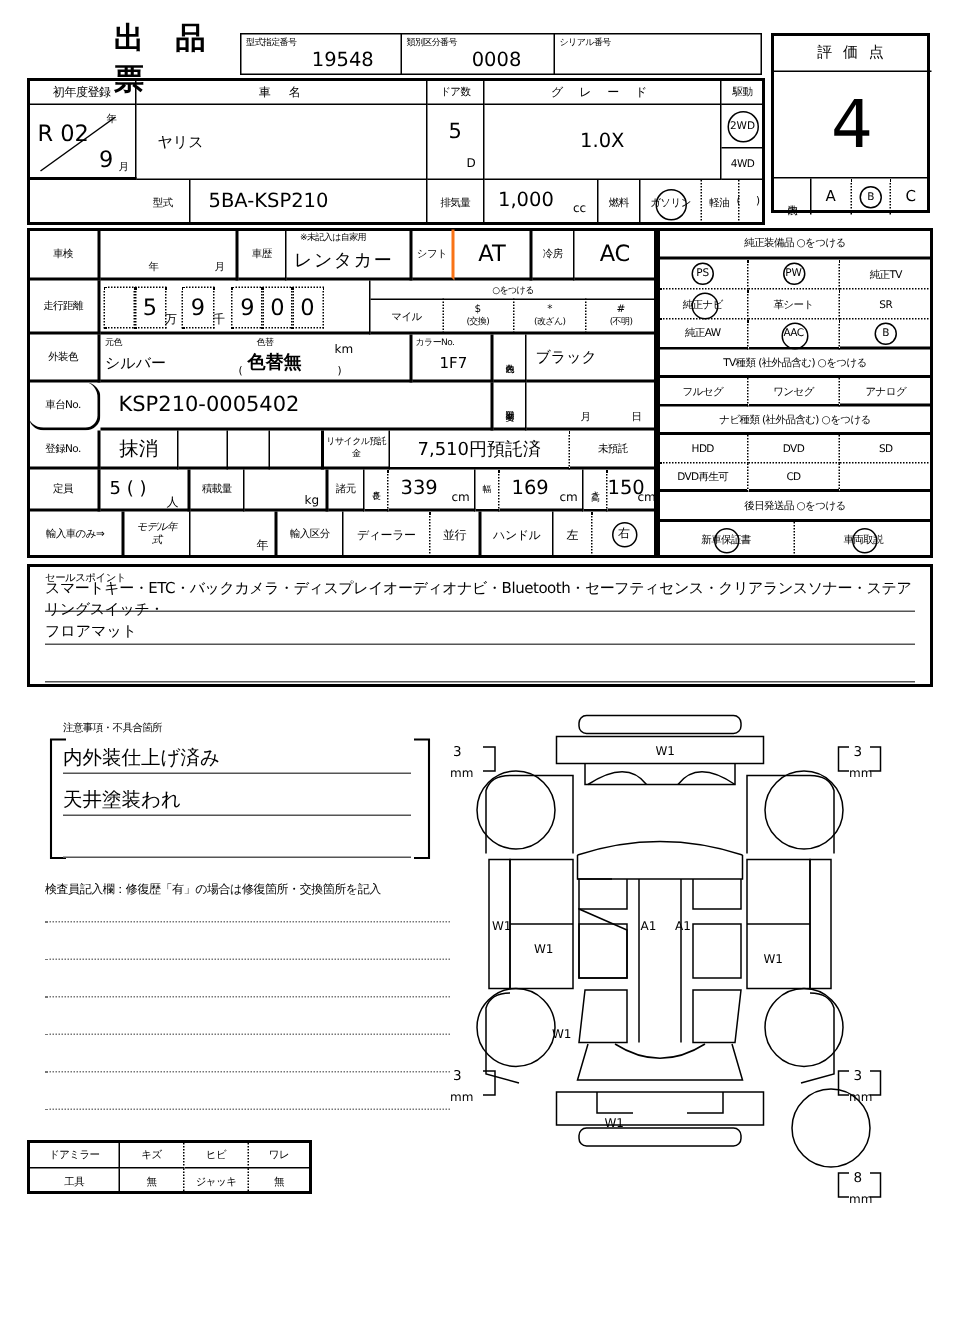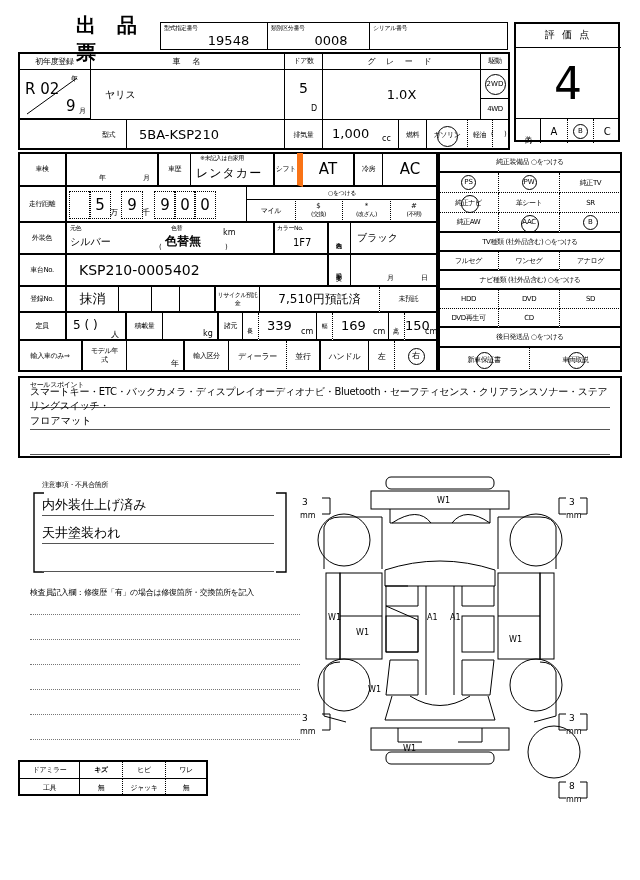--- a/index.html
+++ b/index.html
@@ -155,21 +155,21 @@
     <span class="lbl7" style="position:absolute;left:32px;top:20px;">年</span>
     <span class="lbl7" style="position:absolute;left:76px;top:20px;">月</span>
   </div>
   <div class="blk ctr lbl7" style="left:159px;top:153px;width:32px;height:34px;border-right:1px solid #000;border-bottom:2px solid #000;">
     <span>車歴</span>
   </div>
   <div class="blk" style="left:191px;top:153px;width:84px;height:34px;border-right:2px solid #000;border-bottom:2px solid #000;">
     <span class="lbl6" style="position:absolute;left:9px;top:1px;">※未記入は自家用</span>
     <span style="position:absolute;left:5px;top:12px;font-size:12px;letter-spacing:1px;">レンタカー</span>
   </div>
-  <div class="blk ctr lbl7" style="left:275px;top:153px;width:28px;height:34px;border-right:6px solid #f97316;border-bottom:2px solid #000;">
+  <div class="blk ctr lbl7" style="left:275px;top:153px;width:28px;height:34px;border-right:2px solid #f97316;border-bottom:2px solid #000;">
     <span>シフト</span>
   </div>
   <div class="blk ctr" style="left:303px;top:153px;width:52px;height:34px;border-right:2px solid #000;border-bottom:2px solid #000;font-size:15px;">
     <span>AT</span>
   </div>
   <div class="blk ctr lbl7" style="left:355px;top:153px;width:28px;height:34px;border-right:1px solid #000;border-bottom:2px solid #000;">
     <span>冷房</span>
   </div>
   <div class="blk ctr" style="left:383px;top:153px;width:54px;height:34px;border-bottom:2px solid #000;font-size:15px;">
     <span>AC</span>
@@ -223,21 +223,21 @@
     <span class="lbl6" style="position:absolute;left:2px;top:1px;">カラーNo.</span>
     <span style="position:absolute;left:18px;top:14px;font-size:10px;">1F7</span>
   </div>
   <div class="blk ctr lbl6" style="left:329px;top:223px;width:22px;height:32px;border-right:1px solid #000;border-bottom:2px solid #000;line-height:7px;">
     <span style="writing-mode:vertical-rl;letter-spacing:0;">内装色</span>
   </div>
   <div class="blk lft" style="left:351px;top:223px;width:86px;height:32px;border-bottom:2px solid #000;padding-left:6px;">
     <span style="font-size:10px;text-align:center;">ブラック</span>
   </div>
 
-  <div class="blk ctr lbl7" style="left:19px;top:255px;width:48px;height:32px;border-right:2px solid #000;border-bottom:2px solid #000;">
+  <div class="blk ctr lbl7" style="left:19px;top:255px;width:48px;height:32px;border-right:2px solid #000;border-bottom:2px solid #000;border-radius:10px;">
     <span>車台No.</span>
   </div>
   <div class="blk lft" style="left:67px;top:255px;width:262px;height:32px;border-right:2px solid #000;border-bottom:2px solid #000;padding-left:12px;">
     <span style="font-size:14px;">KSP210-0005402</span>
   </div>
   <div class="blk ctr lbl6" style="left:329px;top:255px;width:22px;height:32px;border-right:1px solid #000;border-bottom:2px solid #000;line-height:7px;">
     <span style="writing-mode:vertical-rl;">名変期限</span>
   </div>
   <div class="blk" style="left:351px;top:255px;width:86px;height:32px;border-bottom:2px solid #000;">
     <span class="lbl7" style="position:absolute;left:36px;top:18px;">月</span>
@@ -298,21 +298,21 @@
   </div>
   <div class="blk" style="left:405px;top:313px;width:32px;height:28px;border-bottom:2px solid #000;">
     <span style="position:absolute;left:0px;top:5px;font-size:13px;">150</span>
     <span class="tiny" style="position:absolute;left:20px;top:14px;font-size:8px;">cm</span>
   </div>
 
   <div class="blk ctr lbl7" style="left:19px;top:341px;width:64px;height:30px;border-right:2px solid #000;">
     <span>輸入車のみ⇒</span>
   </div>
   <div class="blk ctr lbl7" style="left:83px;top:341px;width:44px;height:30px;border-right:1px solid #000;line-height:9px;">
-    <span style="display:block;width:32px;">モデル年式</span>
+    <span style="display:block;width:32px;font-style:italic;">モデル年式</span>
   </div>
   <div class="blk" style="left:127px;top:341px;width:58px;height:30px;border-right:2px solid #000;">
     <span class="tiny" style="position:absolute;left:44px;top:17px;font-size:8px;">年</span>
   </div>
   <div class="blk ctr lbl7" style="left:185px;top:341px;width:44px;height:30px;border-right:1px solid #000;">
     <span>輸入区分</span>
   </div>
   <div class="blk ctr lbl" style="left:229px;top:341px;width:58px;height:30px;border-right:1px dotted #000;">
     <span>ディーラー</span>
   </div>
@@ -453,21 +453,21 @@
   <div class="blk dot-line" style="left:30px;top:639px;width:270px;height:1px;"></div>
   <div class="blk dot-line" style="left:30px;top:664px;width:270px;height:1px;"></div>
   <div class="blk dot-line" style="left:30px;top:689px;width:270px;height:1px;"></div>
   <div class="blk dot-line" style="left:30px;top:714px;width:270px;height:1px;"></div>
   <div class="blk dot-line" style="left:30px;top:739px;width:270px;height:1px;"></div>
 
   <div class="blk b2" style="left:18px;top:760px;width:190px;height:36px;">
     <div class="blk ctr lbl7" style="left:0;top:0;width:60px;height:17px;border-right:1px solid #000;border-bottom:1px solid #000;">
       <span>ドアミラー</span>
     </div>
-    <div class="blk ctr lbl7" style="left:60px;top:0;width:43px;height:17px;border-right:1px dotted #000;border-bottom:1px solid #000;font-weight:bold;">
+    <div class="blk ctr lbl7" style="left:60px;top:0;width:43px;height:17px;border-right:1px dotted #000;border-bottom:1px solid #000;">
       <span>キズ</span>
     </div>
     <div class="blk ctr lbl7" style="left:103px;top:0;width:43px;height:17px;border-right:1px dotted #000;border-bottom:1px solid #000;">
       <span>ヒビ</span>
     </div>
     <div class="blk ctr lbl7" style="left:146px;top:0;width:40px;height:17px;border-bottom:1px solid #000;">
       <span>ワレ</span>
     </div>
     <div class="blk ctr lbl7" style="left:0;top:17px;width:60px;height:17px;border-right:1px solid #000;">
       <span>工具</span>

